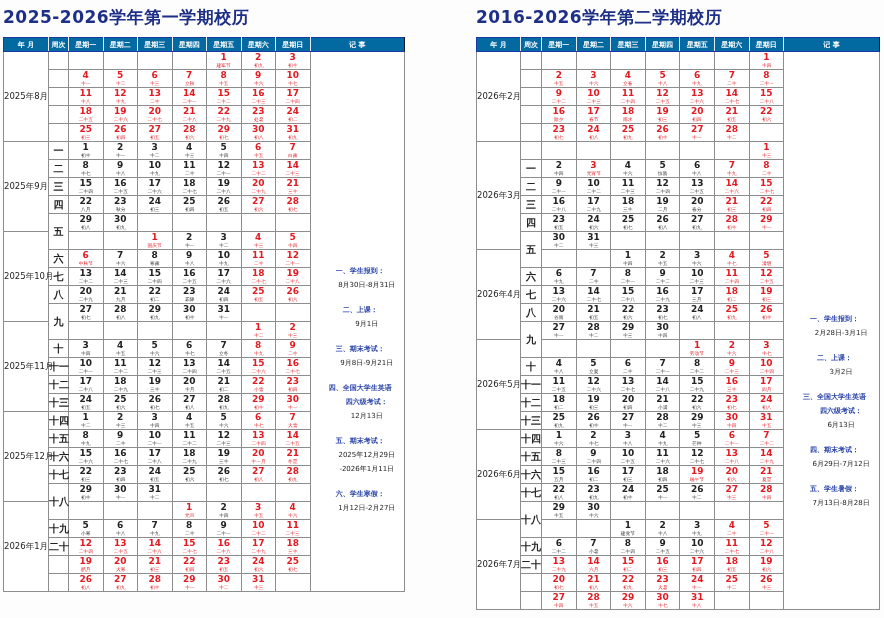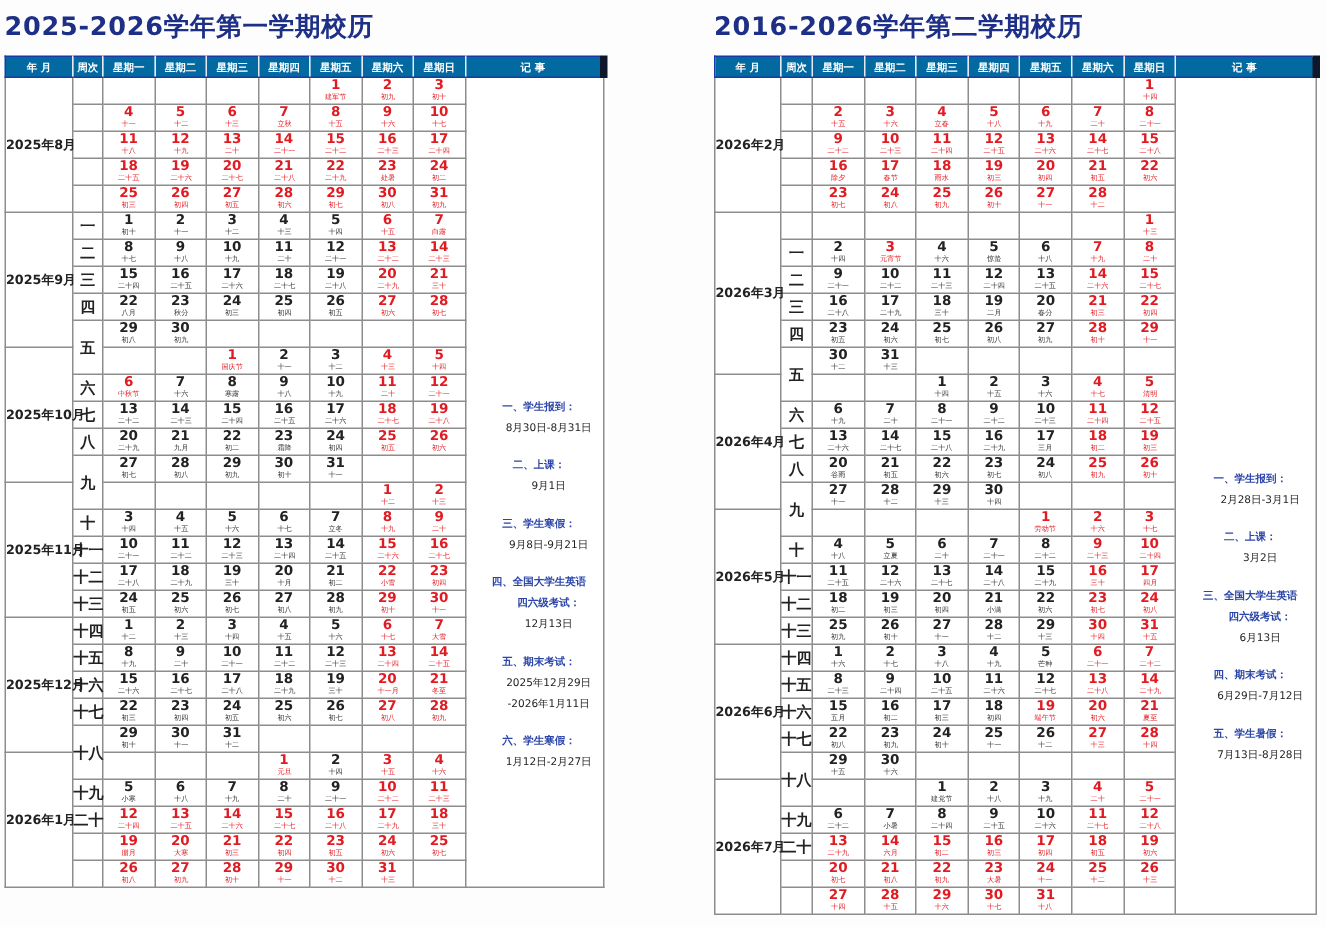--- a/index.html
+++ b/index.html
@@ -4,23 +4,23 @@
 <style>
   html,body{margin:0;padding:0;}
   body{width:884px;height:618px;background:#fdfdfd;position:relative;overflow:hidden;
        font-family:"DejaVu Sans","Liberation Sans",sans-serif;}
   .page{position:absolute;top:0;}
   .title{position:absolute;top:6px;font-weight:bold;font-size:17px;color:#1d2f86;
          text-align:left;letter-spacing:0.5px;white-space:nowrap;}
   table.cal{position:absolute;border-collapse:collapse;table-layout:fixed;background:#fff;}
   table.cal th{background:#0369a1;color:#fff;font-size:7px;font-weight:bold;height:13px;
                padding:0;border:1px solid #1a39a8;border-right:1px solid #e6e9f5;white-space:nowrap;}
-  table.cal th:last-child{border-right:5px solid #0f172a;}
+  table.cal th:last-child{border-right:1px solid #0f172a;}
   table.cal td{border:1px solid #8d8d8d;padding:0;text-align:center;vertical-align:middle;}
-  td.month{font-size:8.5px;font-weight:bold;color:#222;white-space:nowrap;margin-left:16px;}
+  td.month{font-size:8.5px;font-weight:normal;color:#222;white-space:nowrap;margin-left:16px;}
   td.week{font-size:10px;font-weight:bold;color:#222;white-space:nowrap;}
   td.day{height:17px;line-height:1;}
   td.day .n{display:block;font-size:9px;font-weight:bold;color:#222;}
   td.day .l{display:block;font-size:5px;color:#333;margin-top:1px;transform:scale(0.95);}
   td.day.red .n, td.day.red .l{color:#e11b22;}
   td.notes{vertical-align:top;text-align:left;border-left:1px solid #8d8d8d;}
   .notes-box{padding-left:6px;}
   .note{margin-bottom:15px;}
   .note .h{font-size:7px;font-weight:bold;color:#2b45a8;white-space:nowrap;}
   .note .h2{font-size:7px;font-weight:bold;color:#2b45a8;padding-left:13px;margin-top:4px;white-space:nowrap;}
@@ -82,21 +82,21 @@
             <div class="notes-box" style="padding-top: 150px;">
               <div class="note">
                 <div class="h">一、学生报到：</div>
                 <div class="v">8月30日-8月31日</div>
               </div>
               <div class="note">
                 <div class="h">二、上课：</div>
                 <div class="v">9月1日</div>
               </div>
               <div class="note">
-                <div class="h">三、学生寒假：</div>
+                <div class="h">三、期末考试：</div>
                 <div class="v">9月8日-9月21日</div>
               </div>
               <div class="note">
                 <div class="h">四、全国大学生英语</div>
                 <div class="h2">四六级考试：</div>
                 <div class="v">12月13日</div>
               </div>
               <div class="note">
                 <div class="h">五、期末考试：</div>
                 <div class="v">2025年12月29日</div>

